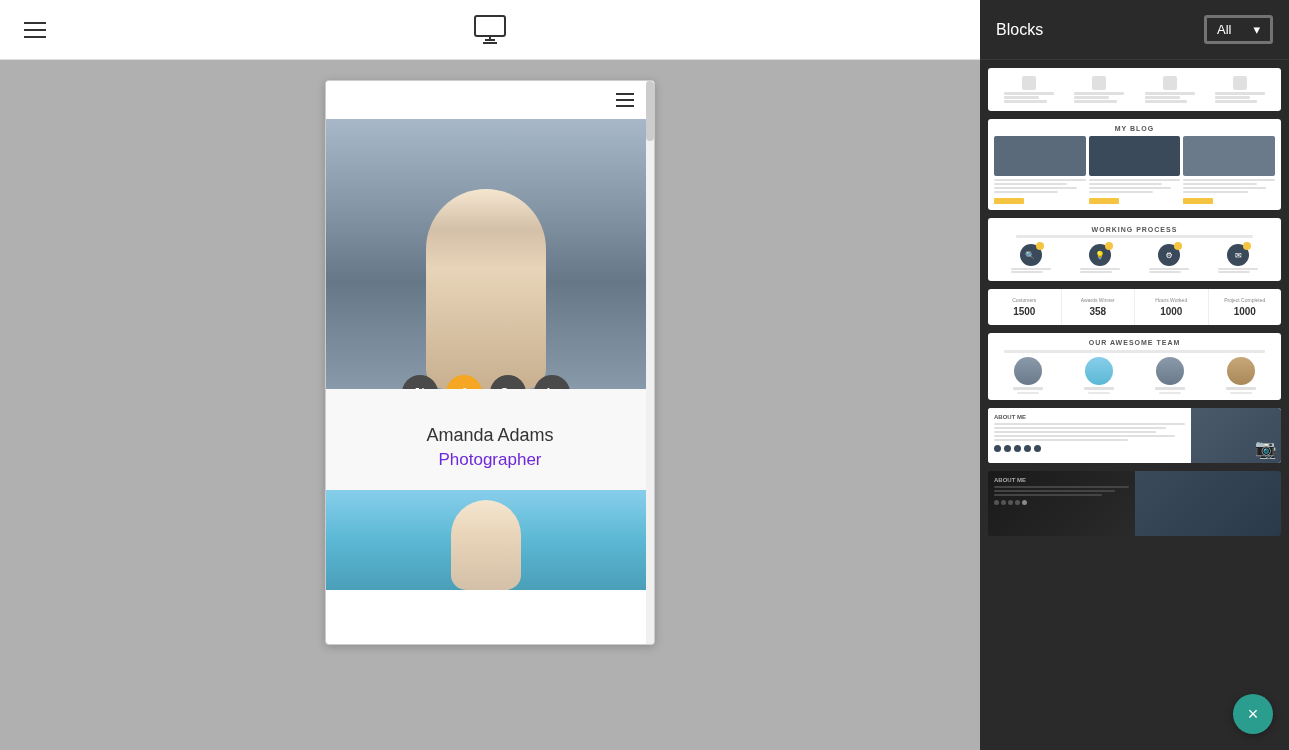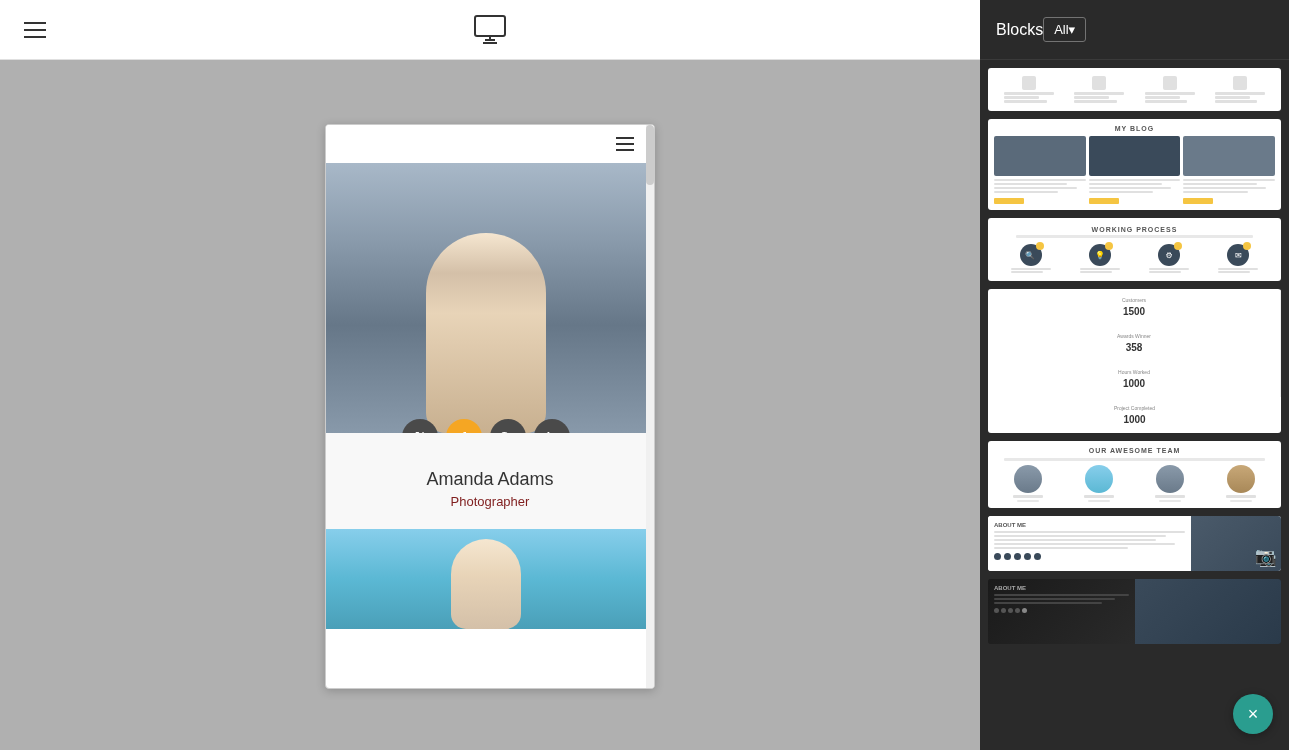--- a/index.html
+++ b/index.html
@@ -67,21 +67,20 @@
     
     .mobile-preview {
       width: 330px;
       height: 565px;
       background: #fff;
       border: 1px solid #ccc;
       border-radius: 4px;
       overflow: hidden;
       position: relative;
       box-shadow: 0 2px 10px rgba(0,0,0,0.2);
-      margin-top: 44px;
     }
 
     .mobile-scrollbar {
       position: absolute;
       right: 0;
       top: 0;
       width: 8px;
       height: 100%;
       background: #f0f0f0;
     }
@@ -183,22 +182,22 @@
       padding: 36px 20px 20px;
       text-align: center;
     }
     .name-section h2 {
       font-size: 18px;
       font-weight: 400;
       color: #333;
       margin-bottom: 4px;
     }
     .name-section p {
-      font-size: 13px;
-      color: #7f1d1d;
+      font-size: 17px;
+      color: #6d28d9;
     }
 
     
     .second-card {
       width: calc(100% - 8px);
       height: 100px;
       background: linear-gradient(180deg, #87ceeb 0%, #5bb8d4 50%, #4a9fb8 100%);
       position: relative;
       overflow: hidden;
     }
@@ -223,41 +222,41 @@
       display: flex;
       flex-direction: column;
       overflow: hidden;
     }
 
     .right-panel-header {
       height: 60px;
       background: #2a2a2a;
       display: flex;
       align-items: center;
-      justify-content: flex-start;
+      justify-content: space-between;
       padding: 0 16px;
       flex-shrink: 0;
       border-bottom: 1px solid #3a3a3a;
     }
     .blocks-title {
       color: #fff;
       font-size: 16px;
       font-weight: 500;
     }
     .all-dropdown {
       background: transparent;
-      border: 1px solid #737373;
+      border: 3px solid #737373;
       color: #fff;
       padding: 4px 10px;
       border-radius: 3px;
       font-size: 13px;
       cursor: pointer;
       display: flex;
       align-items: center;
-      gap: 0;
+      gap: 22px;
     }
 
     .blocks-list {
       flex: 1;
       overflow-y: auto;
       padding: 8px;
       display: flex;
       flex-direction: column;
       gap: 8px;
     }
@@ -410,21 +409,20 @@
     }
     .block-3-icon-line {
       height: 2px;
       background: #e0e0e0;
       border-radius: 1px;
     }
 
     
     .block-4 {
       display: flex;
-      flex-direction: column;
     }
     .block-4-stat {
       flex: 1;
       padding: 8px 4px;
       display: flex;
       flex-direction: column;
       align-items: center;
       gap: 3px;
       border-right: 1px solid #eee;
     }

